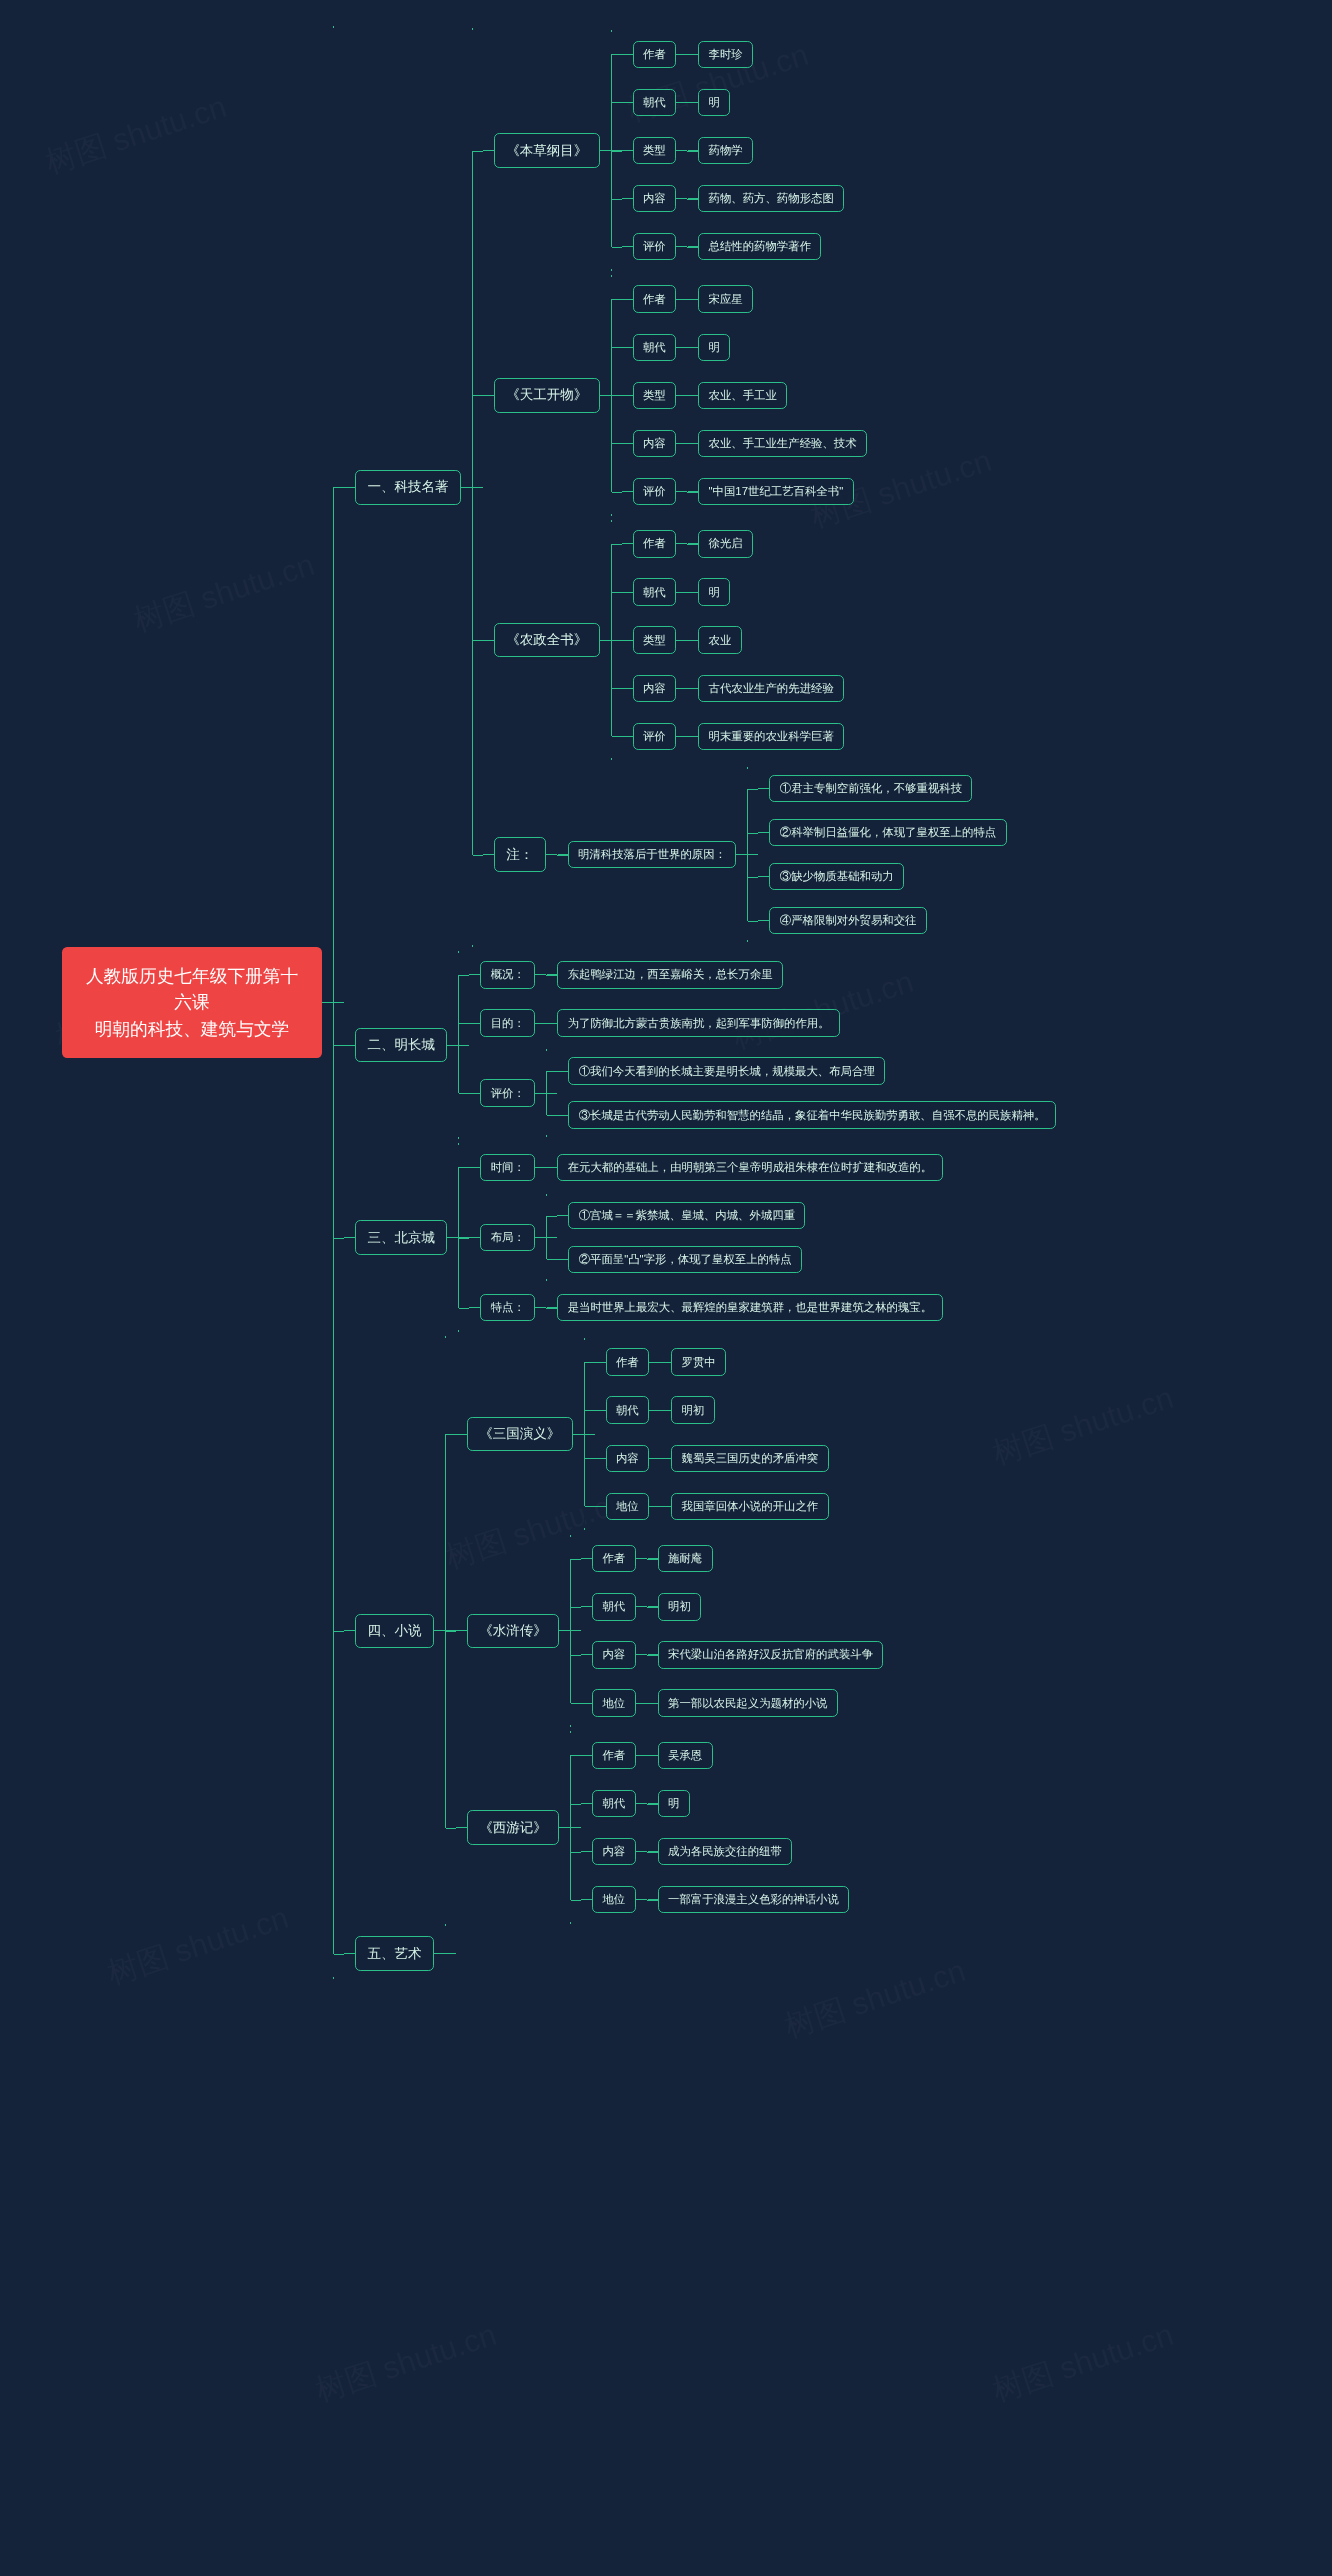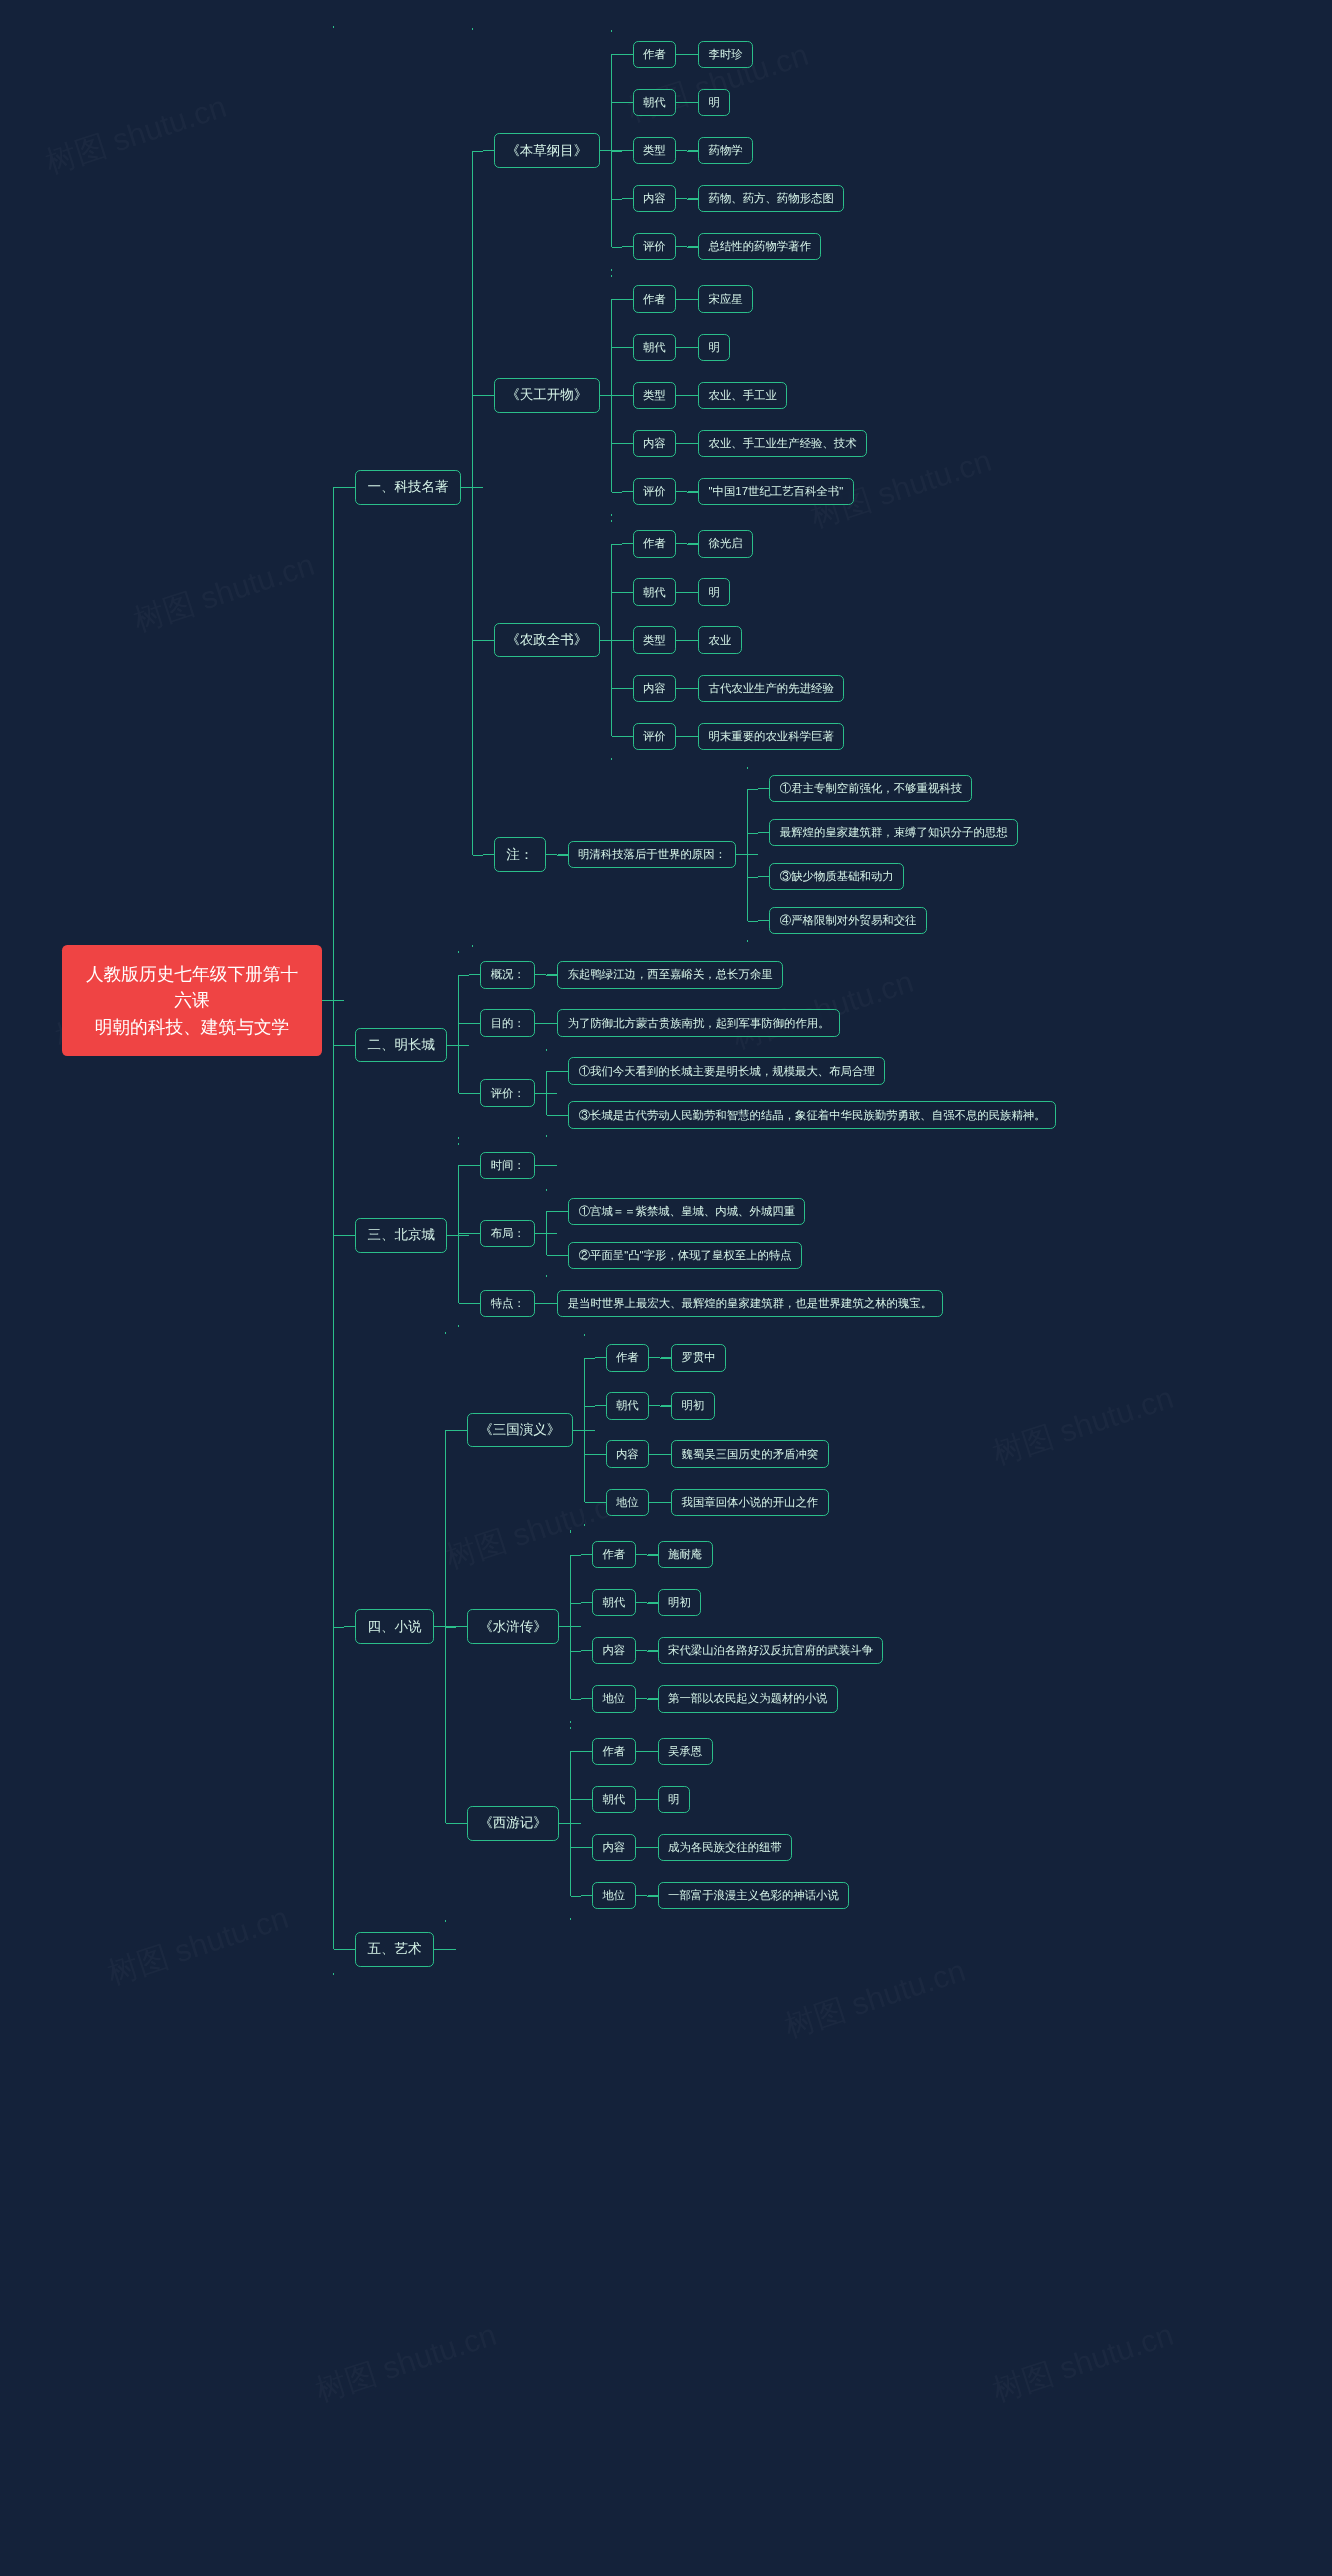--- a/index.html
+++ b/index.html
@@ -352,21 +352,21 @@
             <div class="group">
               <div class="node small">明清科技落后于世界的原因：</div>
               <div class="conn-h"></div>
               <div class="children">
                 <div class="group">
                     <div class="conn-stub"></div>
                     <div class="node small">①君主专制空前强化，不够重视科技</div>
                   </div>
                 <div class="group">
                     <div class="conn-stub"></div>
-                    <div class="node small">最辉煌的皇家建筑群，束缚了知识分子的思想</div>
+                    <div class="node small">②科举制日益僵化，体现了皇权至上的特点</div>
                   </div>
                 <div class="group">
                     <div class="conn-stub"></div>
                     <div class="node small">③缺少物质基础和动力</div>
                   </div>
                 <div class="group">
                     <div class="conn-stub"></div>
                     <div class="node small">④严格限制对外贸易和交往</div>
                   </div>
               </div>
@@ -422,20 +422,25 @@
 
     <div class="group">
       <div class="conn-stub"></div>
       <div class="node">三、北京城</div>
       <div class="conn-h"></div>
       <div class="children">
         <div class="group">
             <div class="conn-stub"></div>
             <div class="node small">时间：</div>
             <div class="conn-h"></div>
+            <div class="children single">
+              <div class="group">
+                <div class="node small">在元大都的基础上，由明朝第三个皇帝明成祖朱棣在位时扩建和改造的。</div>
+              </div>
+            </div>
           </div>
         <div class="group">
           <div class="conn-stub"></div>
           <div class="node small">布局：</div>
           <div class="conn-h"></div>
           <div class="children">
             <div class="group">
                 <div class="conn-stub"></div>
                 <div class="node small">①宫城＝＝紫禁城、皇城、内城、外城四重</div>
               </div>

